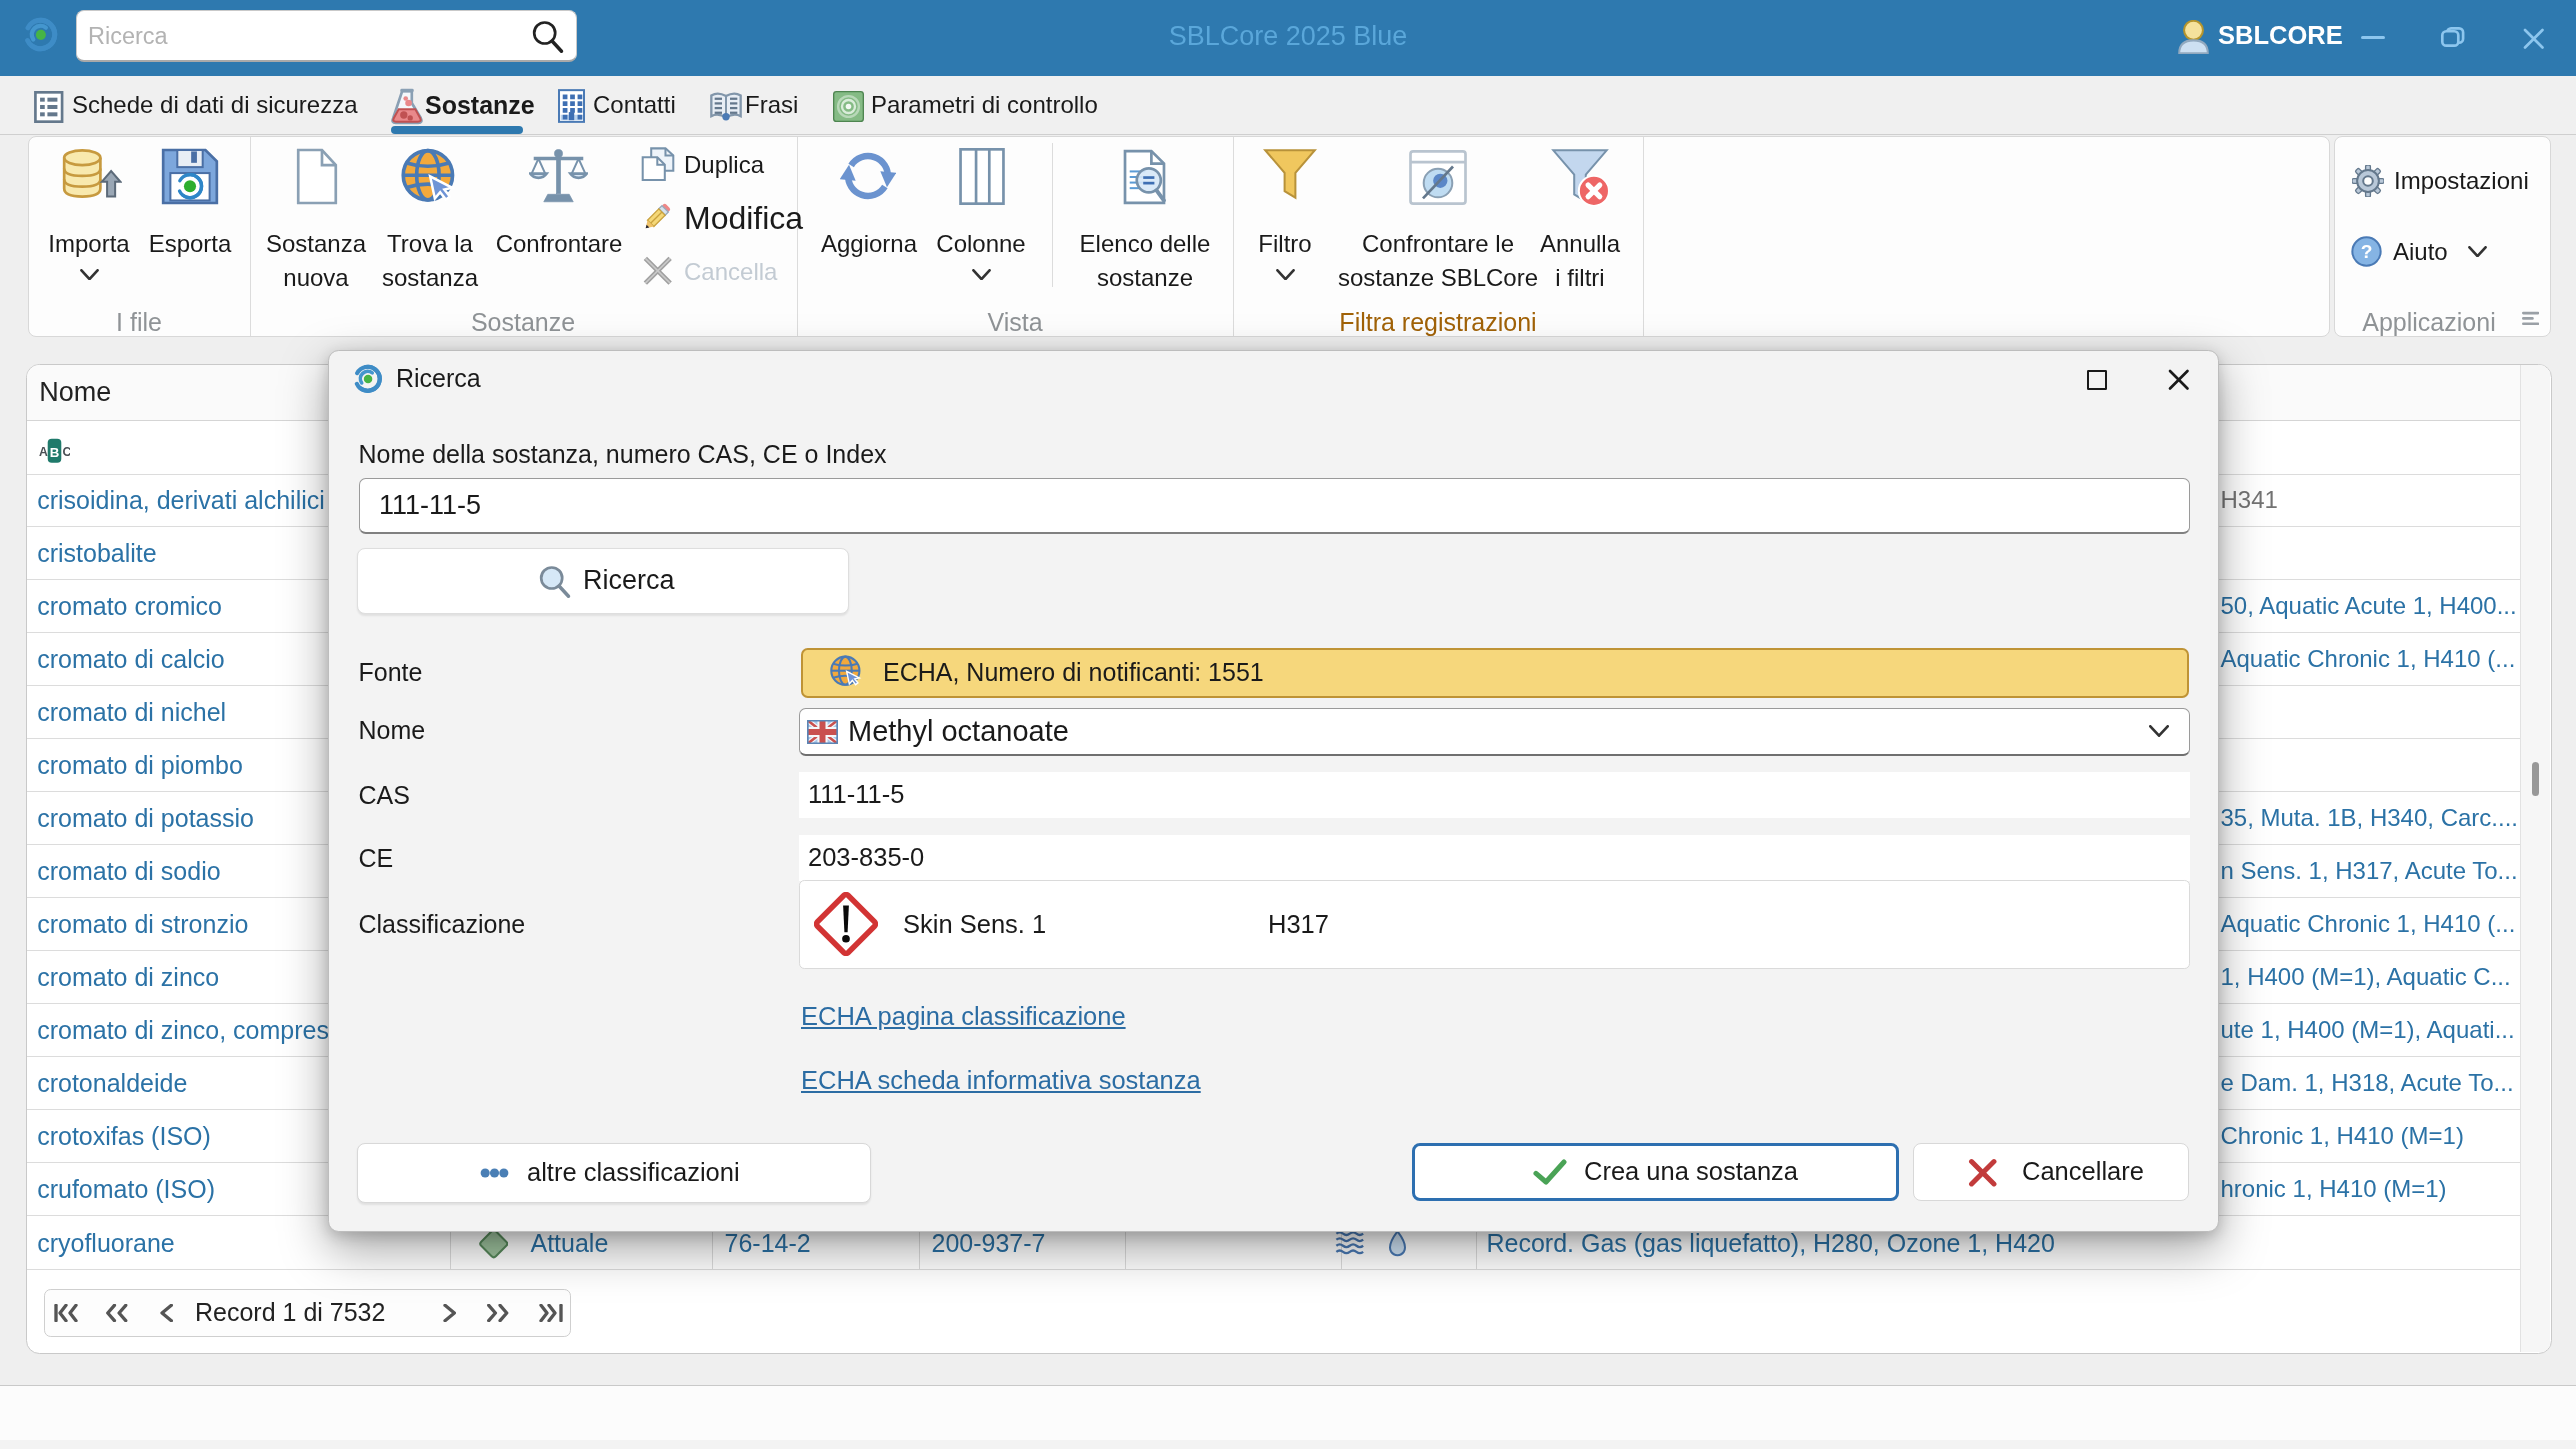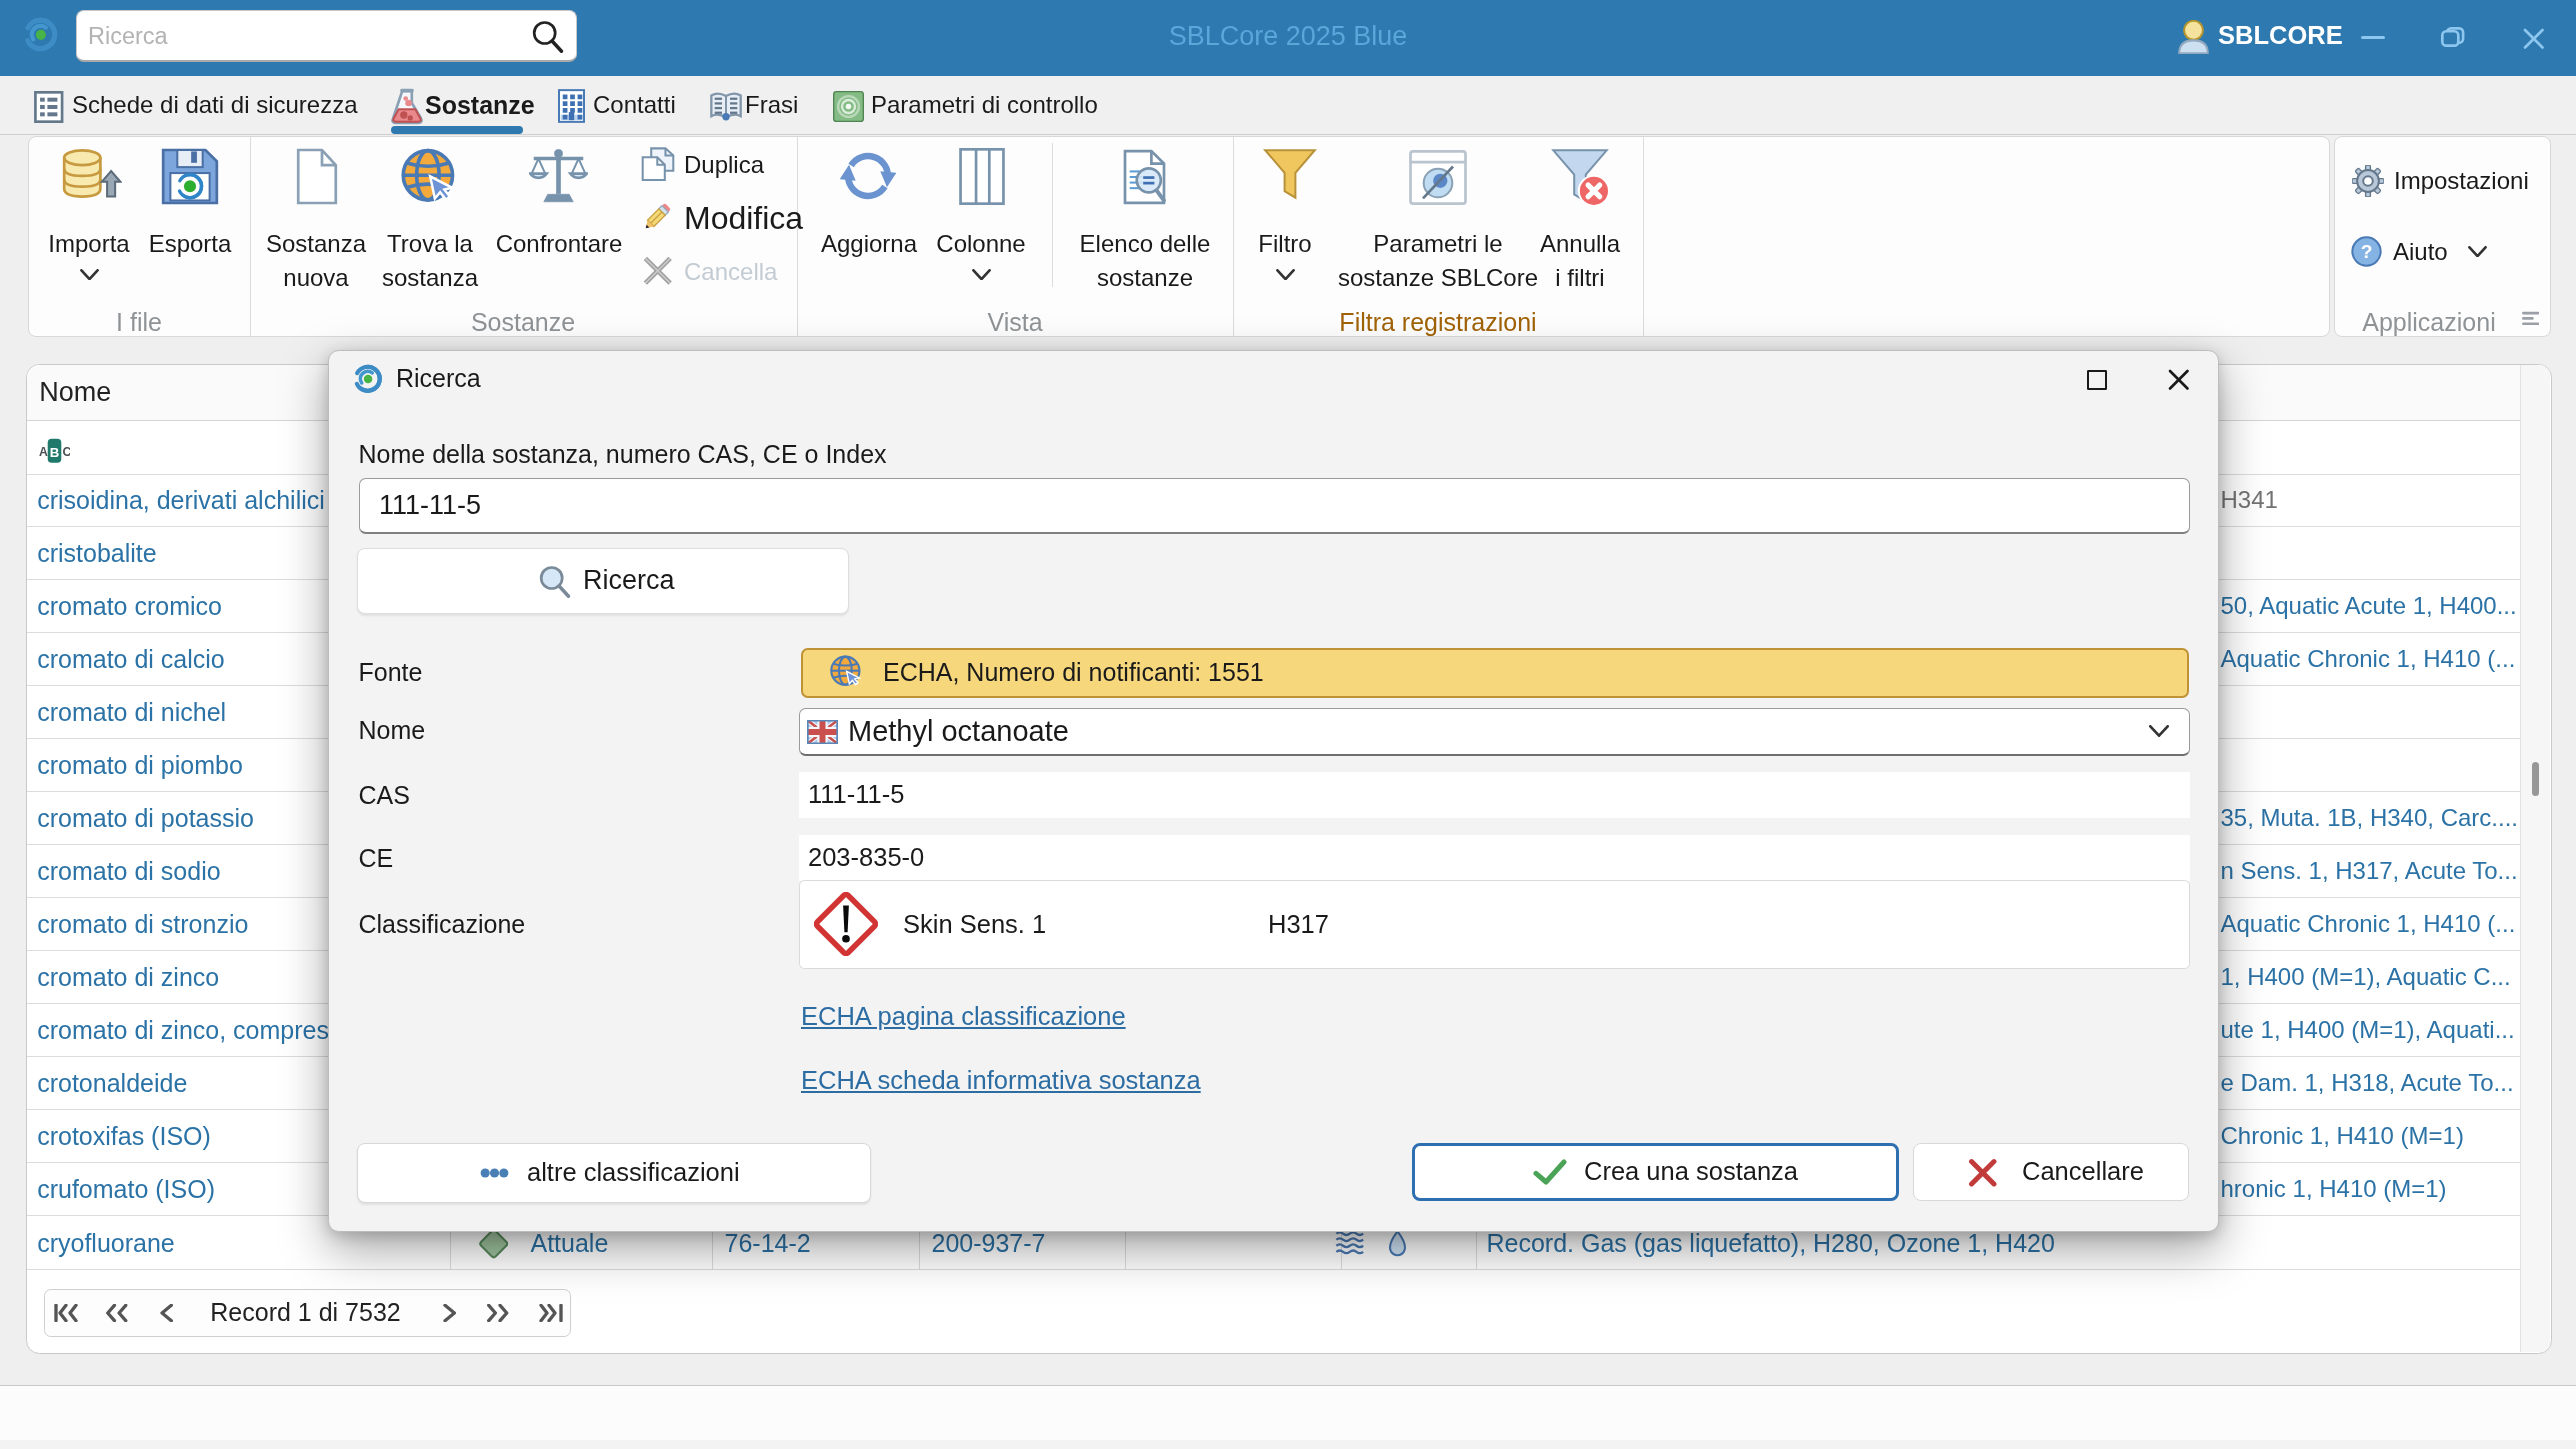--- a/index.html
+++ b/index.html
@@ -324,21 +324,21 @@
     </svg>
   </div>
 <div class="a" style="left:1011px;top:230px;width:268px;text-align:center;font-size:24px">Elenco delle</div>
 <div class="a" style="left:1011px;top:264px;width:268px;text-align:center;font-size:24px">sostanze</div>
 <div class="a" style="left:1151px;top:230px;width:268px;text-align:center;font-size:24px">Filtro</div>
 <div class="a" style="left:1276px;top:269px">
     <svg width="19" height="11.4" viewBox="0 0 28 17">
       <path d="M 2 2 L 14.0 15 L 26 2" fill="none" stroke="#333" stroke-width="4" stroke-linecap="round" stroke-linejoin="round"></path>
     </svg>
   </div>
-<div class="a" style="left:1304px;top:230px;width:268px;text-align:center;font-size:24px">Parametri le</div>
+<div class="a" style="left:1304px;top:230px;width:268px;text-align:center;font-size:24px">Confrontare le</div>
 <div class="a" style="left:1304px;top:264px;width:268px;text-align:center;font-size:24px">sostanze SBLCore</div>
 <div class="a" style="left:1446px;top:230px;width:268px;text-align:center;font-size:24px">Annulla</div>
 <div class="a" style="left:1446px;top:264px;width:268px;text-align:center;font-size:24px">i filtri</div>
 <div class="a" style="left:2352px;top:165px">
     <svg width="32" height="32" viewBox="0 0 48 48">
       <rect x="20.4" y="0" width="7.199999999999999" height="10.56" rx="2.4000000000000004" transform="rotate(0 24.0 24.0)" fill="#b9c8d8" stroke="#64788c" stroke-width="2"></rect>
       <rect x="20.4" y="0" width="7.199999999999999" height="10.56" rx="2.4000000000000004" transform="rotate(45 24.0 24.0)" fill="#b9c8d8" stroke="#64788c" stroke-width="2"></rect>
       <rect x="20.4" y="0" width="7.199999999999999" height="10.56" rx="2.4000000000000004" transform="rotate(90 24.0 24.0)" fill="#b9c8d8" stroke="#64788c" stroke-width="2"></rect>
       <rect x="20.4" y="0" width="7.199999999999999" height="10.56" rx="2.4000000000000004" transform="rotate(135 24.0 24.0)" fill="#b9c8d8" stroke="#64788c" stroke-width="2"></rect>
       <rect x="20.4" y="0" width="7.199999999999999" height="10.56" rx="2.4000000000000004" transform="rotate(180 24.0 24.0)" fill="#b9c8d8" stroke="#64788c" stroke-width="2"></rect>
@@ -462,21 +462,21 @@
 <path d="M 14 2 L 4 13.5 L 14 25"></path>
         <path d="M 31 2 L 21 13.5 L 31 25"></path>
       </g>
     </svg>
   </div>
 <div class="a" style="left:160px;top:1304px">
     <svg width="13.4" height="18" viewBox="0 0 20 27">
       <path d="M 17 2 L 3 13.5 L 17 25" stroke="#555" stroke-width="5" fill="none" stroke-linecap="round" stroke-linejoin="round"></path>
     </svg>
   </div>
-<div class="a" style="left:195px;top:1289px;width:221px;height:48px;line-height:46px;text-align:center;font-size:25px;color:#222">Record 1 di 7532</div>
+<div class="a" style="left:195px;top:1289px;width:221px;height:48px;line-height:46px;font-size:25px;color:#222">Record 1 di 7532</div>
 <div class="a" style="left:443px;top:1304px">
     <svg width="13.4" height="18" viewBox="0 0 20 27">
       <path d="M 3 2 L 17 13.5 L 3 25" stroke="#555" stroke-width="5" fill="none" stroke-linecap="round" stroke-linejoin="round"></path>
     </svg>
   </div>
 <div class="a" style="left:486px;top:1304px">
     <svg width="23.5" height="18" viewBox="0 0 35 27">
       <g stroke="#555" stroke-width="5" fill="none" stroke-linecap="round" stroke-linejoin="round">
 <path d="M 4 2 L 14 13.5 L 4 25"></path>
         <path d="M 21 2 L 31 13.5 L 21 25"></path>

